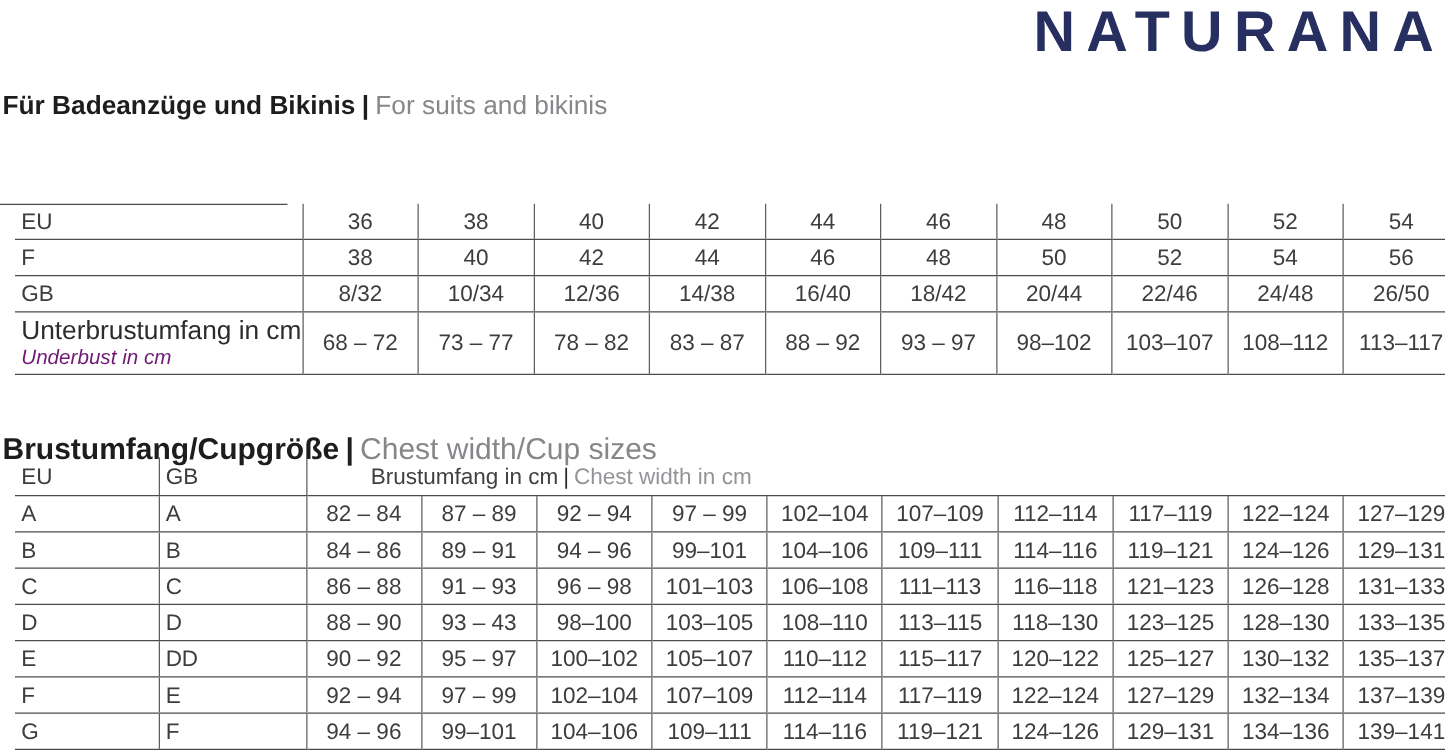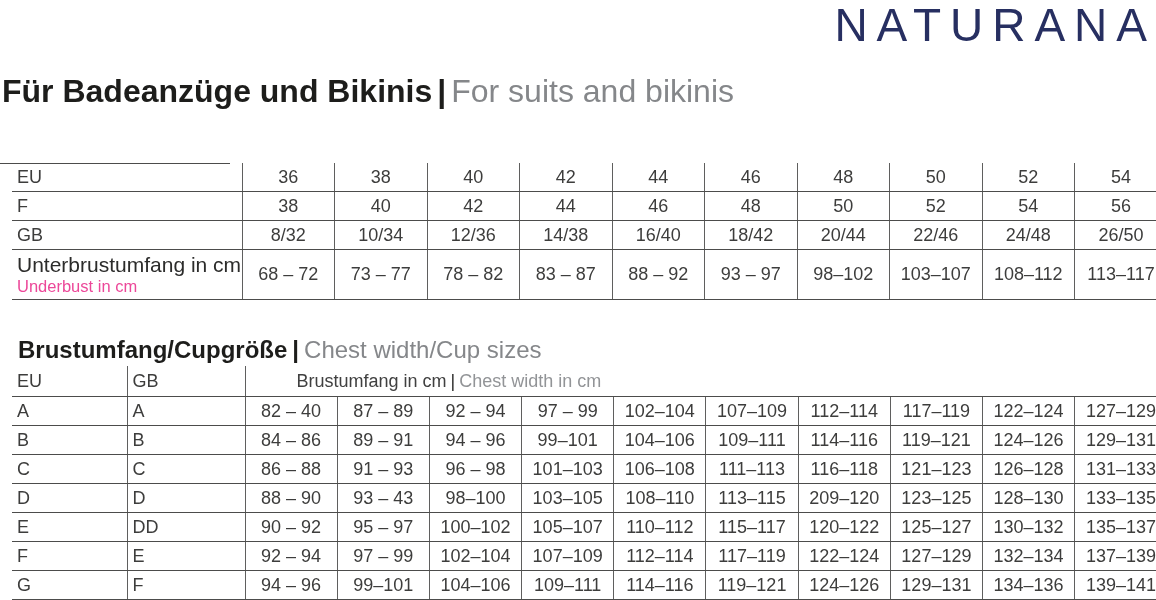--- a/index.html
+++ b/index.html
@@ -3,46 +3,46 @@
 <meta charset="utf-8">
 <style>
   html,body{margin:0;padding:0;background:#ffffff;}
   body{width:1156px;height:600px;overflow:hidden;font-family:"Liberation Sans",sans-serif;}
   .page{position:relative;width:1156px;height:600px;background:#fff;}
 
   
   .logo{
     position:absolute;top:2px;right:0px;
     font-size:46px;line-height:1;letter-spacing:9px;
-    color:#272f61;font-weight:400;white-space:nowrap;
+    color:#272f61;font-weight:700;white-space:nowrap;
   }
 
   
   .heading{position:absolute;left:2px;margin:0;white-space:nowrap;}
   .heading .de{color:#1d1d1b;font-weight:bold;}
   .heading .sep{color:#1d1d1b;font-weight:bold;padding:0 5px;}
   .heading .en{color:#85878a;font-weight:normal;}
-  .heading-main{top:73px;font-size:32px;}
+  .heading-main{top:73px;font-size:21px;}
   .heading-sub1{top:120px;font-size:22px;}
-  .heading-sub2{top:336px;font-size:24px;margin-left:16px;}
+  .heading-sub2{top:346px;font-size:24px;}
 
   
   table{border-collapse:collapse;table-layout:fixed;position:absolute;left:12px;width:1155px;
         font-size:18px;color:#3d3d3c;}
   #underbust-table{top:163px;}
   #cup-table{top:366px;}
   td,th{height:28px;padding:0;border-bottom:1px solid #4c4c4b;font-weight:normal;
         white-space:nowrap;overflow:hidden;vertical-align:middle;}
   thead th{height:30px;}
   .label-cell{text-align:left;padding-left:5px;}
   .data-cell{text-align:center;border-left:1px solid #5f5f5e;}
   .bl{border-left:1px solid #5f5f5e;}
   #underbust-table tr.tall td{height:49px;}
   .lbl-de{color:#2c2c2b;font-size:21px;line-height:1.2;}
-  .lbl-en{color:#ec4899;font-size:16.5px;line-height:1.2;}
+  .lbl-en{color:#701a75;font-size:16.5px;line-height:1.2;font-style:italic;}
   .range-header{text-align:left;padding-left:7px;}
   .range-header .de{color:#404040;margin-left:44px;}
   .range-header .sep{color:#2c2c2b;padding:0 4px;}
   .range-header .en{color:#929497;}
 
   
   .t1-topline{position:absolute;left:0;top:163px;width:230px;height:1px;background:#4c4c4b;}
 </style>
 </head>
 <body>
@@ -156,21 +156,21 @@
         <th class="label-cell bl">GB</th>
         <th class="range-header bl" colspan="10">
           <span class="de">Brustumfang in cm</span><span class="sep">|</span><span class="en">Chest width in cm</span>
         </th>
       </tr>
     </thead>
     <tbody>
         <tr>
           <td class="label-cell">A</td>
           <td class="label-cell bl">A</td>
-          <td class="data-cell">82 – 40</td>
+          <td class="data-cell">82 – 84</td>
           <td class="data-cell">87 – 89</td>
           <td class="data-cell">92 – 94</td>
           <td class="data-cell">97 – 99</td>
           <td class="data-cell">102–104</td>
           <td class="data-cell">107–109</td>
           <td class="data-cell">112–114</td>
           <td class="data-cell">117–119</td>
           <td class="data-cell">122–124</td>
           <td class="data-cell">127–129</td>
         </tr>
@@ -204,21 +204,21 @@
         </tr>
         <tr>
           <td class="label-cell">D</td>
           <td class="label-cell bl">D</td>
           <td class="data-cell">88 – 90</td>
           <td class="data-cell">93 – 43</td>
           <td class="data-cell">98–100</td>
           <td class="data-cell">103–105</td>
           <td class="data-cell">108–110</td>
           <td class="data-cell">113–115</td>
-          <td class="data-cell">209–120</td>
+          <td class="data-cell">118–130</td>
           <td class="data-cell">123–125</td>
           <td class="data-cell">128–130</td>
           <td class="data-cell">133–135</td>
         </tr>
         <tr>
           <td class="label-cell">E</td>
           <td class="label-cell bl">DD</td>
           <td class="data-cell">90 – 92</td>
           <td class="data-cell">95 – 97</td>
           <td class="data-cell">100–102</td>

